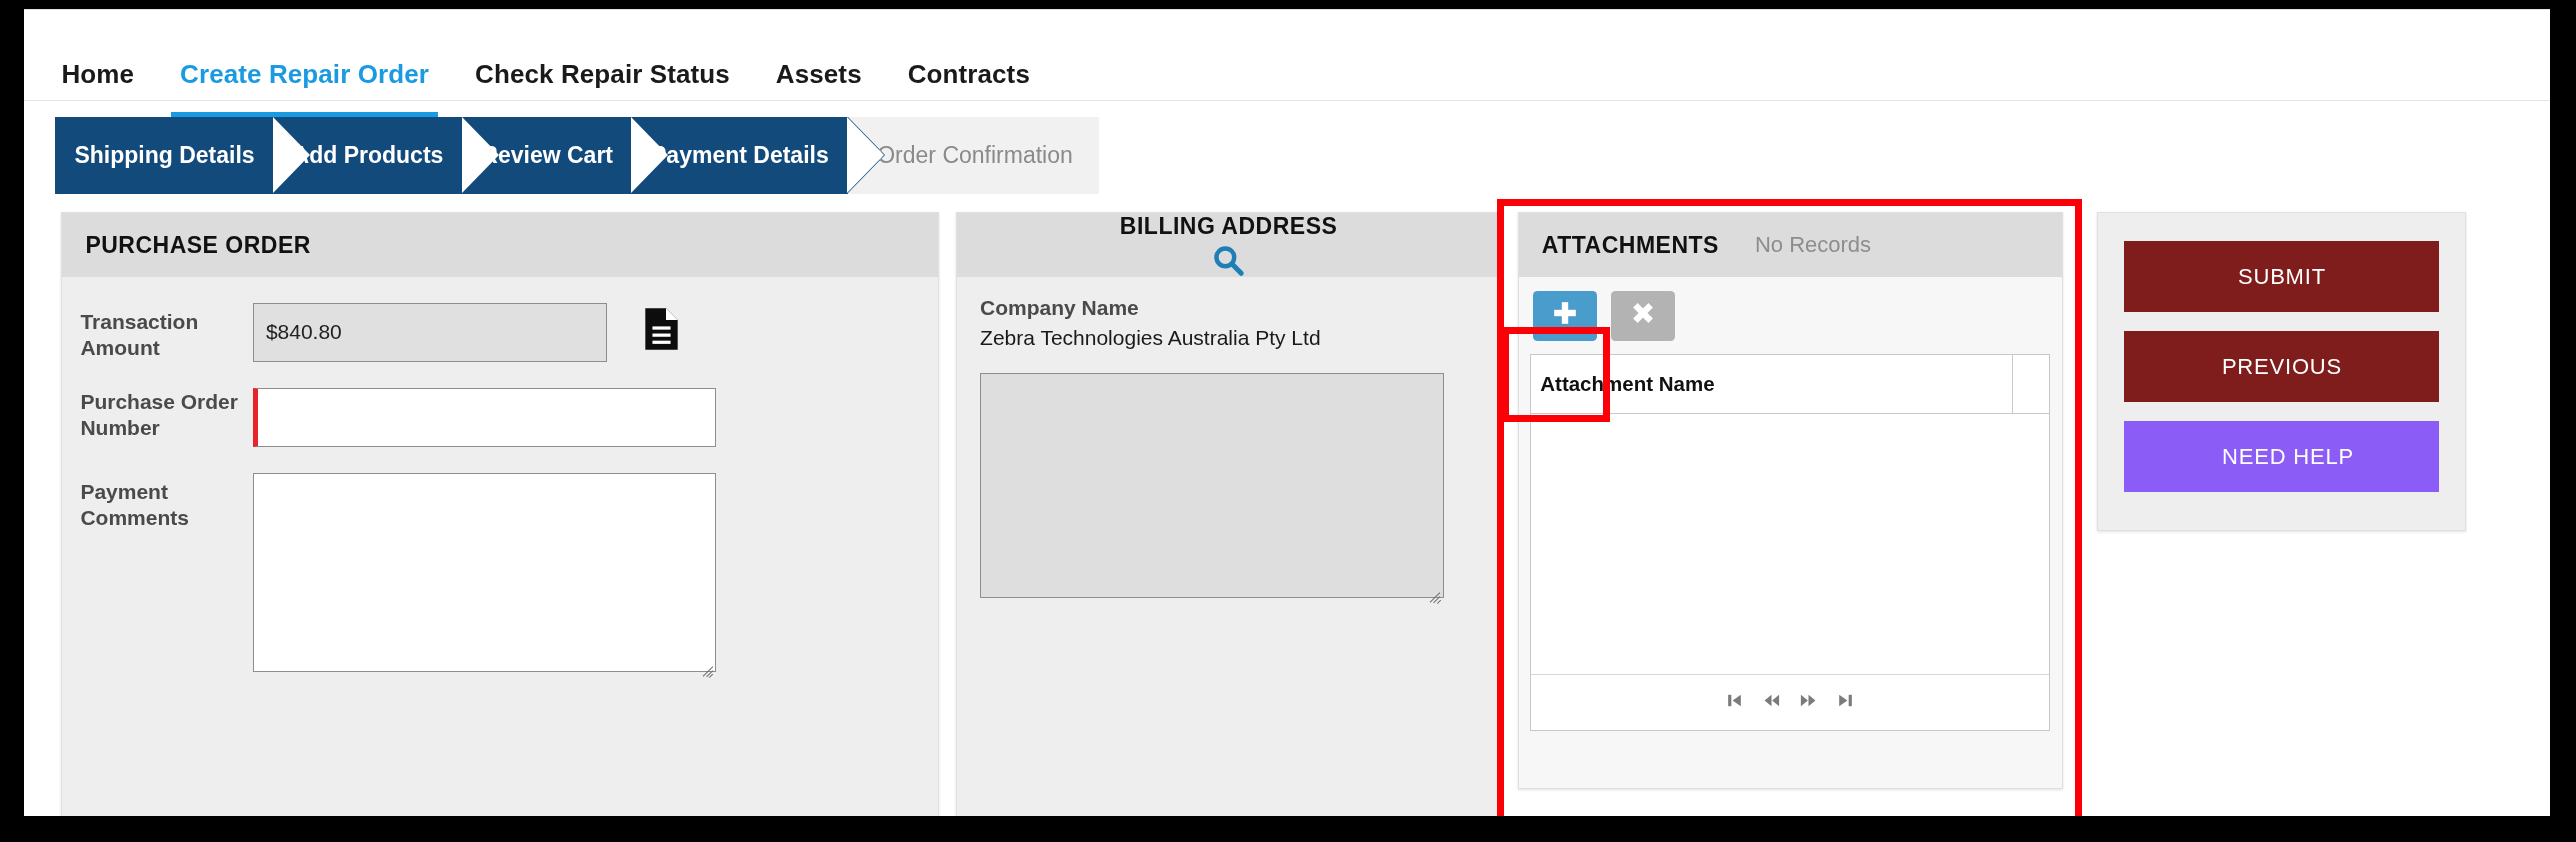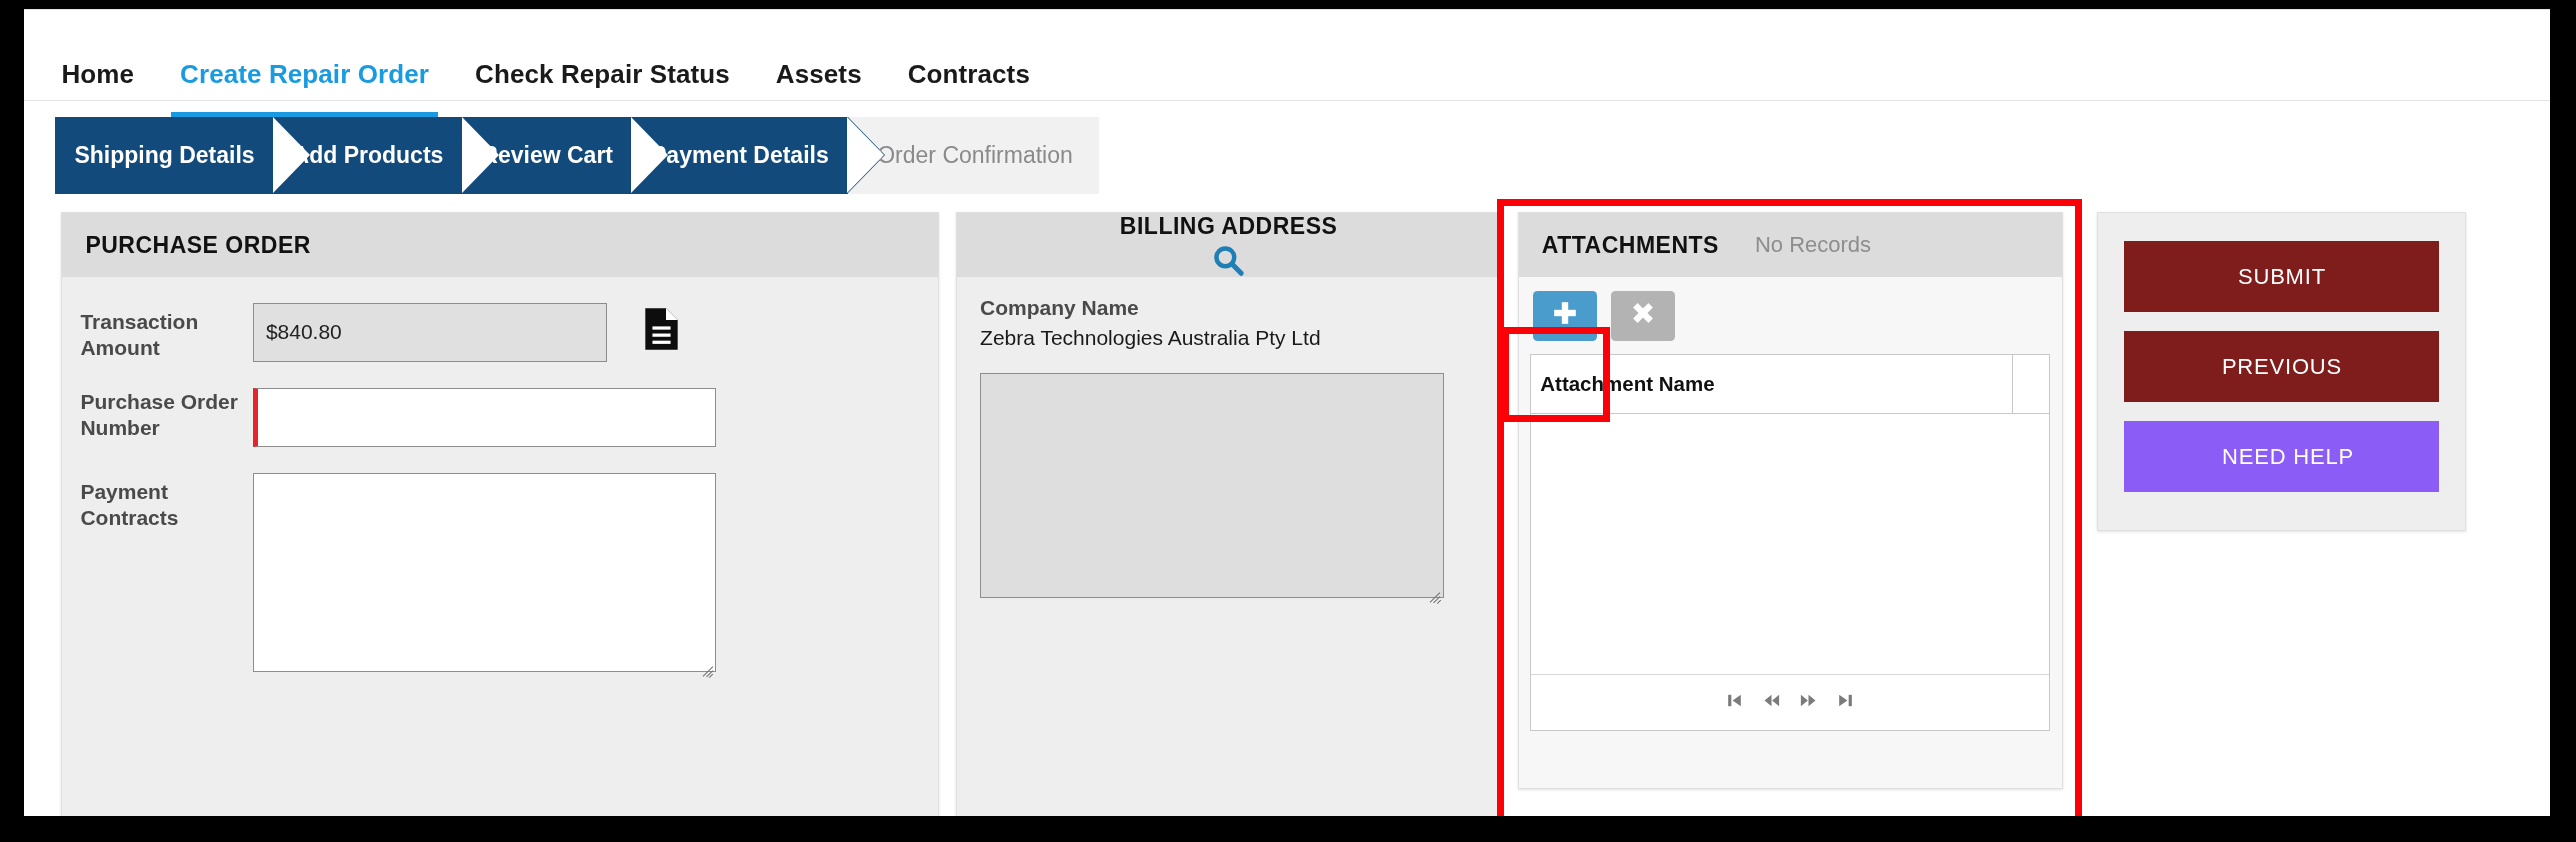--- a/index.html
+++ b/index.html
@@ -380,21 +380,21 @@
             </svg>
           </span>
         </div>
 
         <div class="field-row">
           <div class="field-label two-line">Purchase Order Number</div>
           <input class="input-req" type="text" placeholder="" style="">
         </div>
 
         <div class="field-row">
-          <div class="field-label">Payment Contracts</div>
+          <div class="field-label">Payment Comments</div>
           <div class="textarea-box">
             <span class="resize-grip">
               <i style="width:14px; top:13px;"></i>
               <i style="width:9px; top:16.7px;"></i>
               <i style="width:4.5px;  top:20.5px;"></i>
             </span>
           </div>
         </div>
 
       </div>

